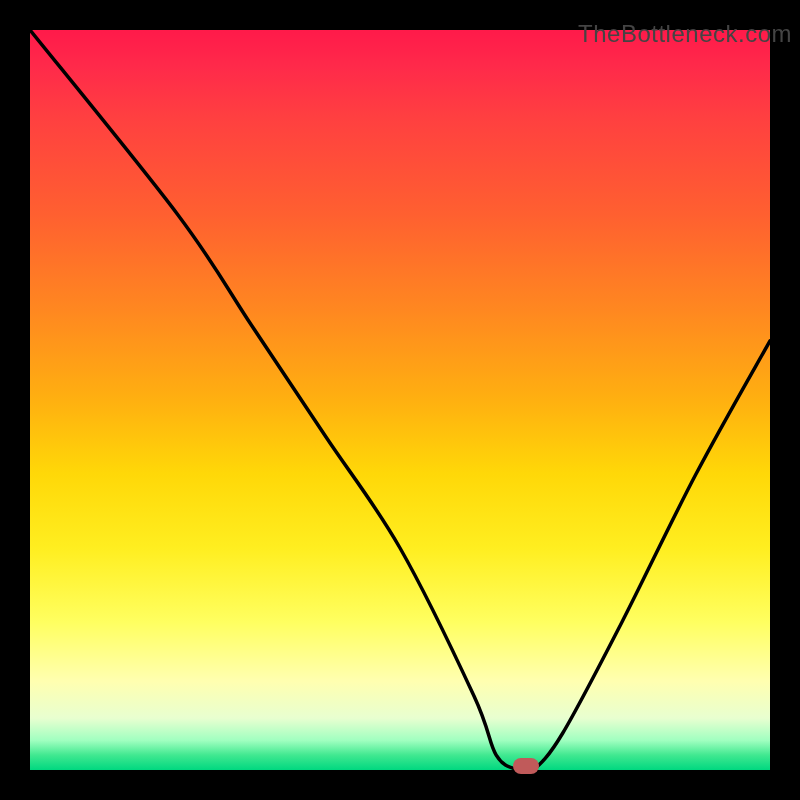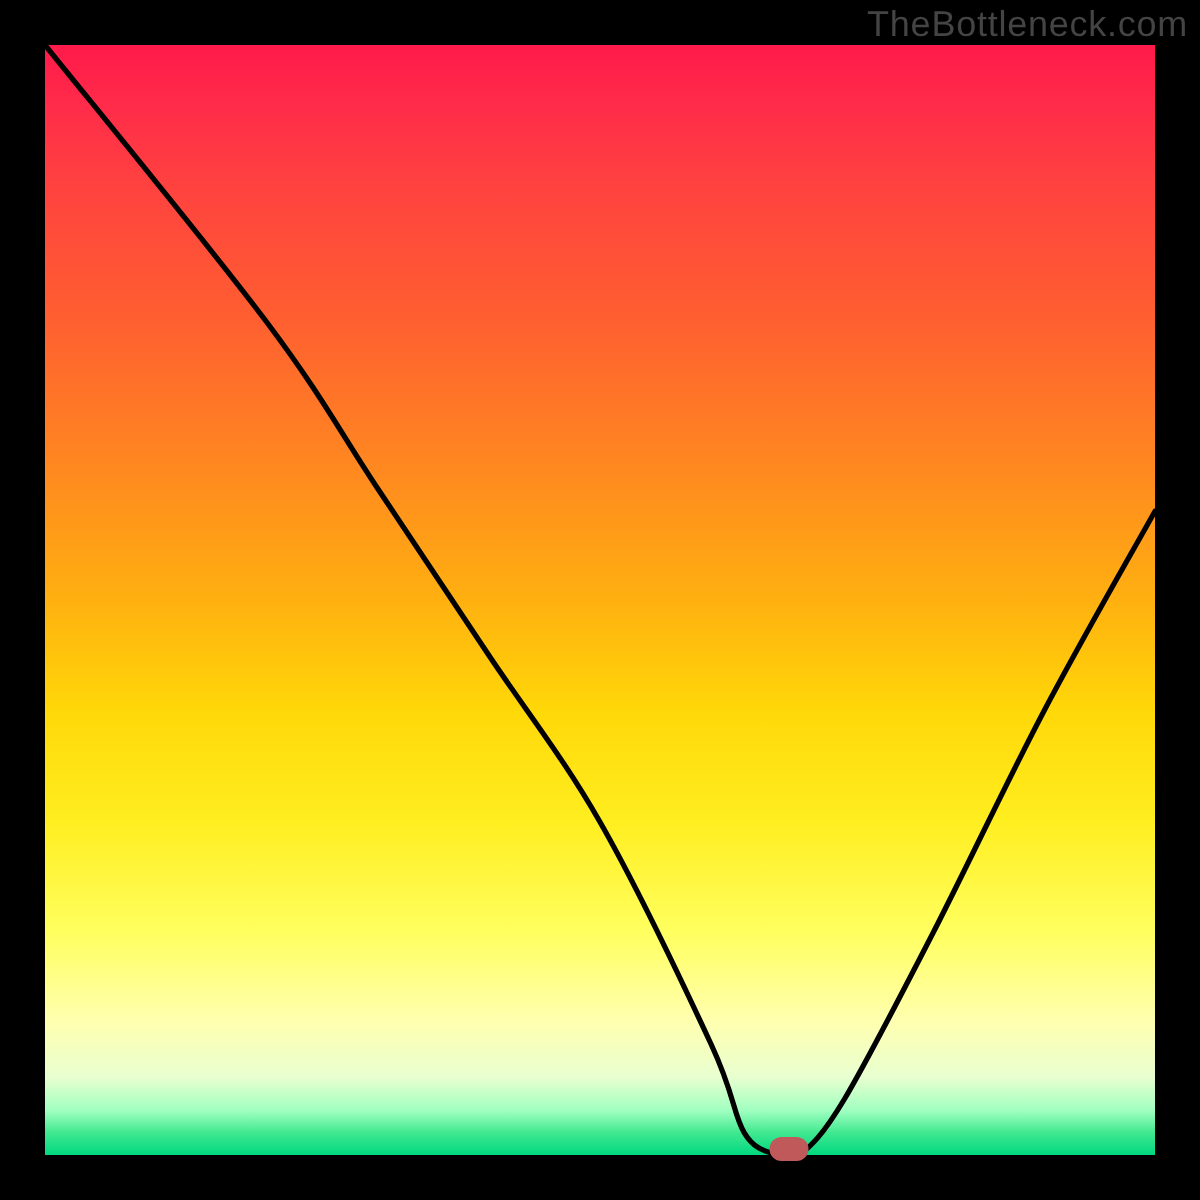--- a/index.html
+++ b/index.html
@@ -6,21 +6,21 @@
     margin: 0;
     padding: 0;
     width: 800px;
     height: 800px;
     background: #000;
     position: relative;
     overflow: hidden;
   }
   .watermark {
     position: absolute;
-    top: 3px;
+    top: 20px;
     right: 8px;
     color: #444;
     font-family: Arial, sans-serif;
     font-size: 24px;
     font-weight: 500;
     z-index: 10;
     letter-spacing: 0.5px;
   }
   .plot-area {
     position: absolute;

